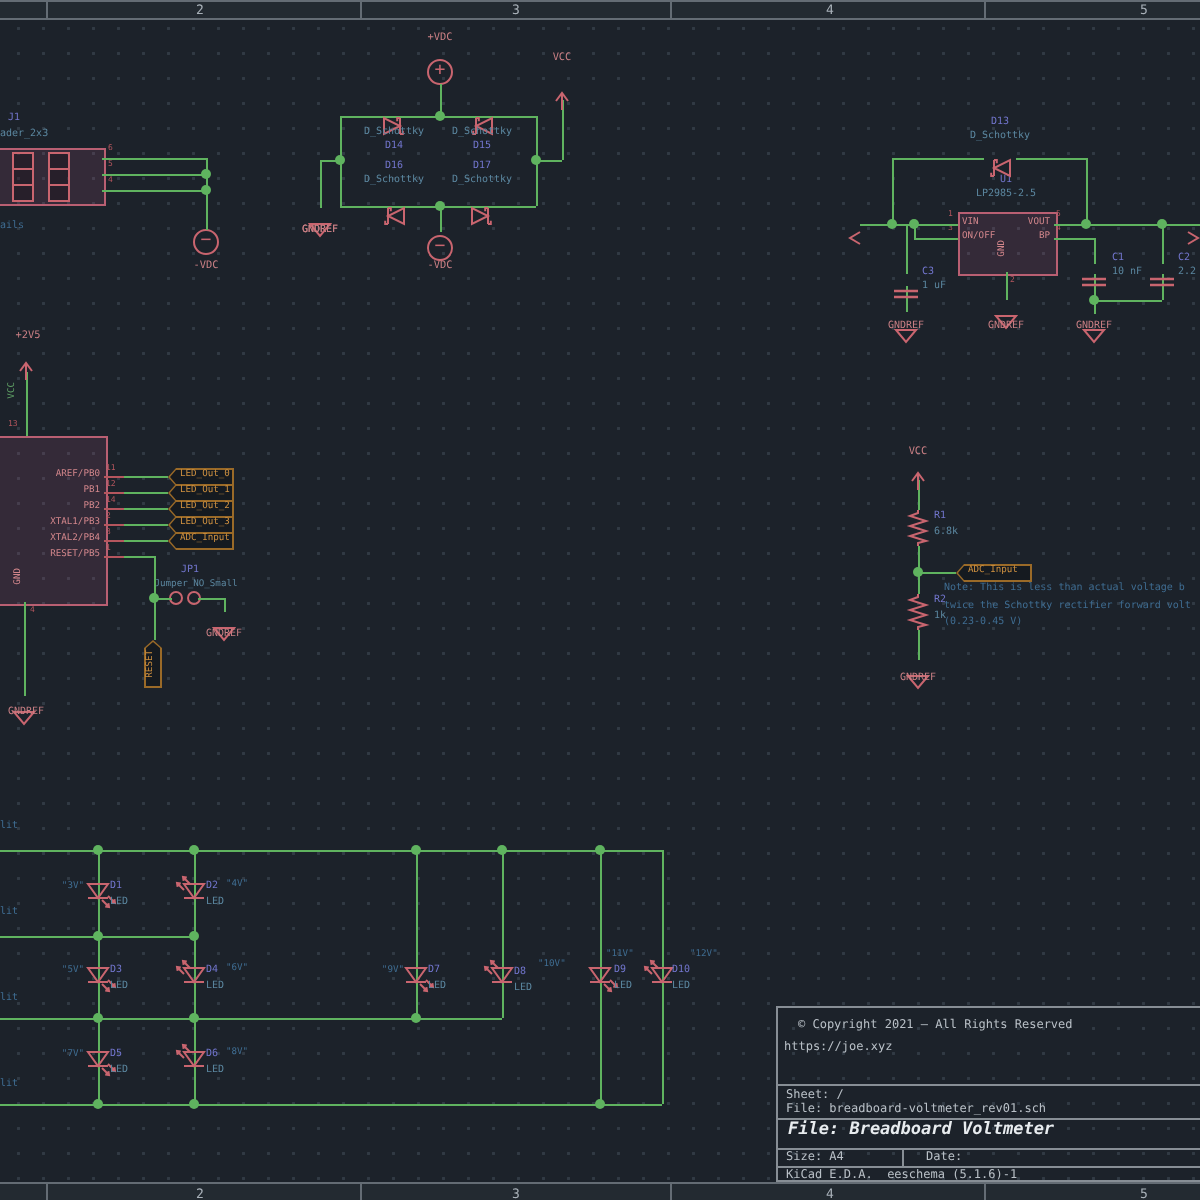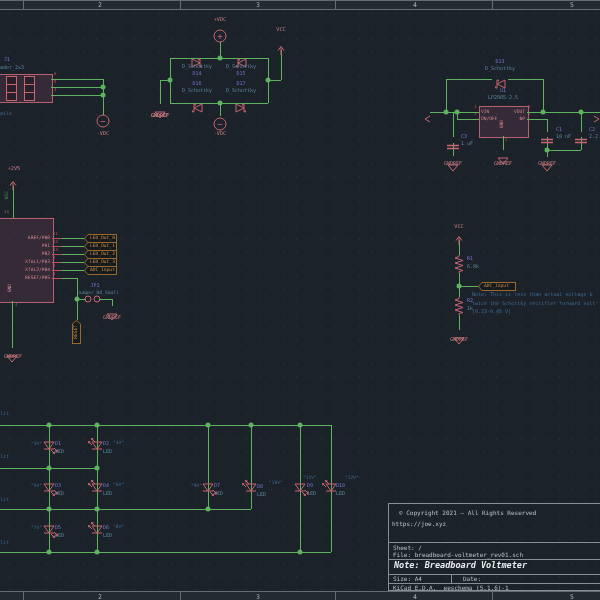--- a/index.html
+++ b/index.html
@@ -157,21 +157,21 @@
   <div style="position:absolute;left:388px;top:503px;width:216px;height:86px;border:1px solid #878e95">
     <div class="tbline" style="left:0;top:38px;width:100%;height:1px"></div>
     <div class="tbline" style="left:0;top:55px;width:100%;height:1px"></div>
     <div class="tbline" style="left:0;top:70px;width:100%;height:1px"></div>
     <div class="tbline" style="left:0;top:79px;width:100%;height:1px"></div>
     <div class="tbline" style="left:62px;top:70px;width:1px;height:9px"></div>
     <span class="tb" style="left:10px;top:6px">© Copyright 2021 — All Rights Reserved</span>
     <span class="tb" style="left:3px;top:17px">https://joe.xyz</span>
     <span class="tb" style="left:4px;top:41px">Sheet: /</span>
     <span class="tb" style="left:4px;top:48px">File: breadboard-voltmeter_rev01.sch</span>
-    <span class="tb tbt" style="left:5px;top:57px">Note: Breadboard Voltmeter</span>
+    <span class="tb tbt" style="left:5px;top:57px">File: Breadboard Voltmeter</span>
     <span class="tb" style="left:4px;top:71.5px">Size: A4</span>
     <span class="tb" style="left:74px;top:71.5px">Date:</span>
     <span class="tb" style="left:4px;top:81px">KiCad E.D.A.  eeschema (5.1.6)-1</span>
   </div>
 <div class="wh" style="left: 170px; top: 58px; width: 98px;"></div>
     <div class="wh" style="left: 170px; top: 103px; width: 98px;"></div>
     <div class="wv" style="left: 170px; top: 58px; height: 45px;"></div>
     <div class="wv" style="left: 268px; top: 58px; height: 45px;"></div>
     <div class="wv" style="left: 220px; top: 42px; height: 16px;"></div>
     <div class="wv" style="left: 220px; top: 103px; height: 13px;"></div>

